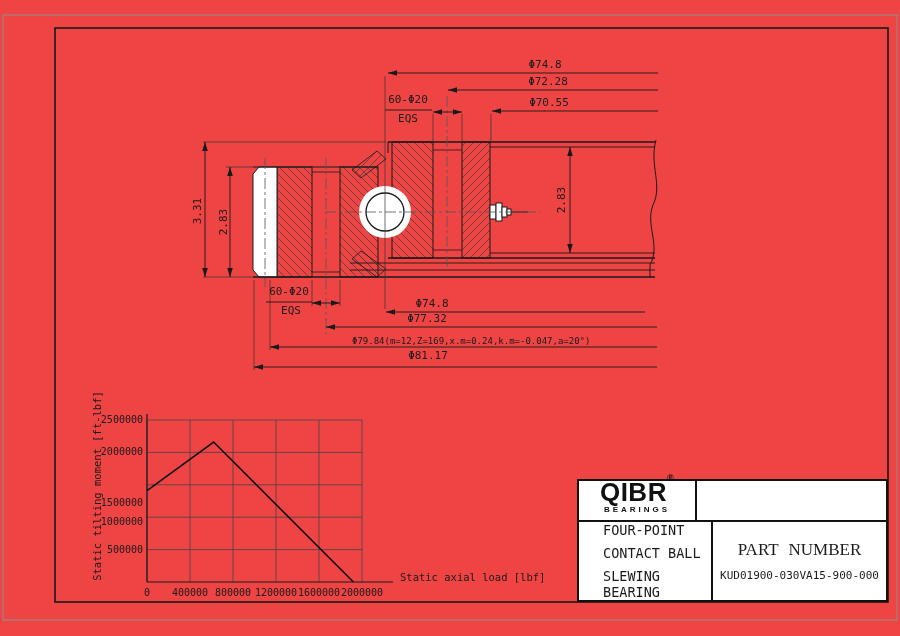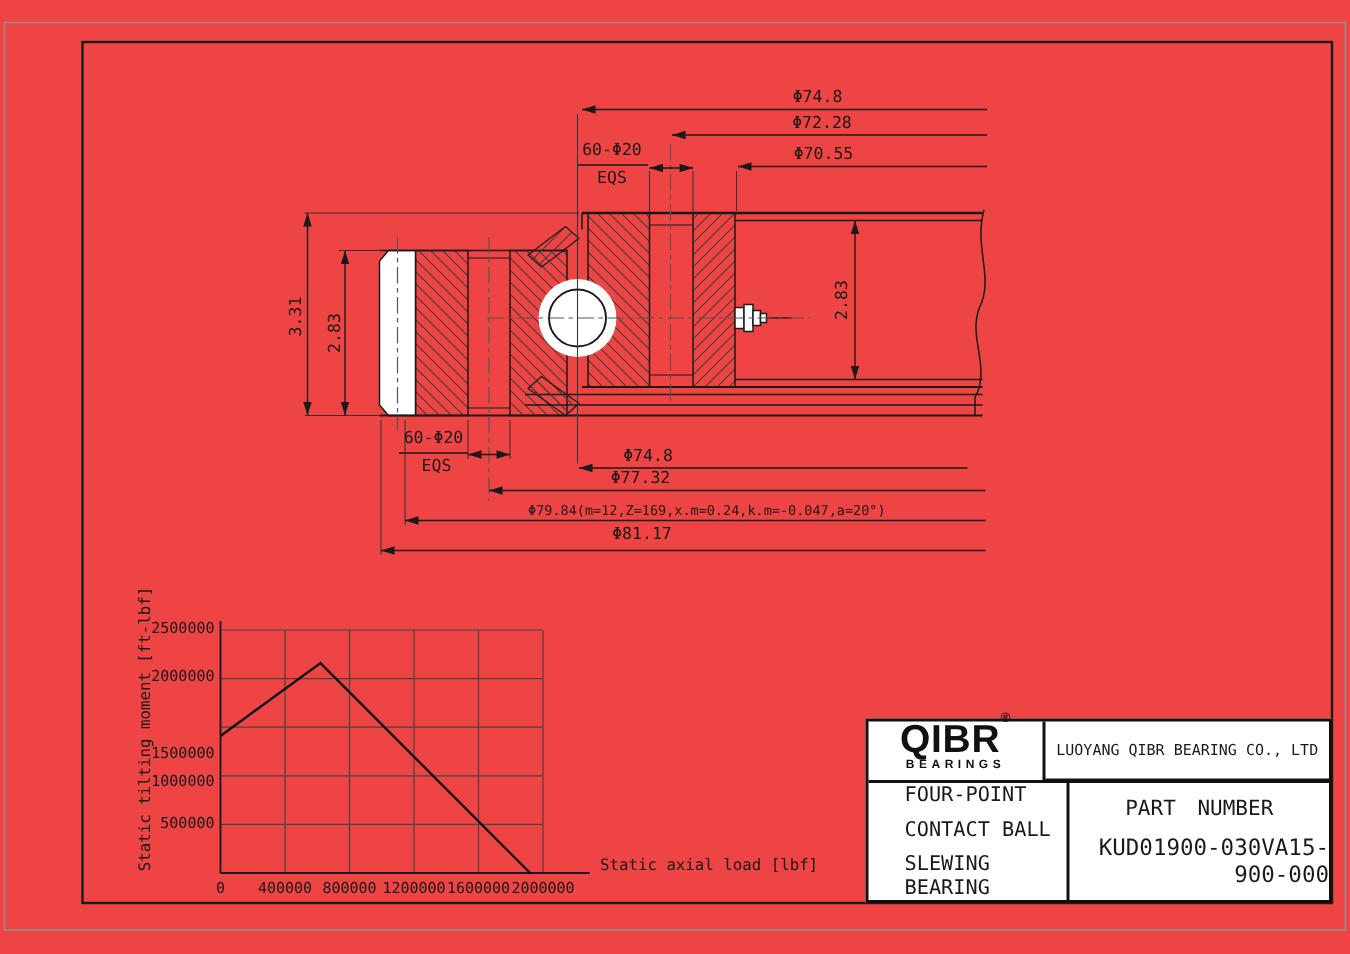--- a/index.html
+++ b/index.html
@@ -31,22 +31,22 @@
   .tb-company-cell{flex:1;display:flex;flex-direction:column;}
   .tb-company-name{flex:1.25;border-bottom:1px solid #111;display:flex;align-items:center;
                    justify-content:center;font-size:10px;}
   .tb-company-url{flex:1;display:flex;align-items:center;justify-content:center;font-size:10.5px;}
   .tb-row2{flex:1;display:flex;}
   .tb-product-cell{width:134px;border-right:2px solid #111;box-sizing:border-box;
                    display:flex;flex-direction:column;justify-content:center;
                    padding-left:24px;gap:7px;font-size:13.5px;}
   .tb-part-cell{flex:1;display:flex;flex-direction:column;align-items:center;
                 justify-content:center;gap:9px;}
-  .tb-part-label{font-size:14px;word-spacing:6px;}
-  .tb-part-number{font-size:15px;text-align:right;}
+  .tb-part-label{font-size:17px;word-spacing:6px;font-family:Liberation Serif, serif;}
+  .tb-part-number{font-size:11px;}
 </style>
 </head>
 <body>
 
 <div id="sheet">
 
   <svg id="geo" width="900" height="636" viewBox="0 0 900 636">
     <defs>
       <pattern id="hA" width="8" height="8" patternUnits="userSpaceOnUse">
         <path d="M-2,6 L2,10 M0,0 L8,8 M6,-2 L10,2" stroke="#3c3c3c" stroke-width="0.7"></path>
@@ -210,21 +210,20 @@
       </div>
   </div>
 
   <div id="tblock">
     <div class="tb-row1">
       <div class="tb-logo-cell">
         <div class="logo-main"><span>QIBR</span><span class="logo-reg">®</span></div>
         <div class="logo-sub">BEARINGS</div>
       </div>
       <div class="tb-company-cell">
-        <div class="tb-company-name">LUOYANG QIBR BEARING CO., LTD</div>
       </div>
     </div>
     <div class="tb-row2">
       <div class="tb-product-cell">
         <div>FOUR-POINT</div>
         <div>CONTACT BALL</div>
         <div>SLEWING BEARING</div>
       </div>
       <div class="tb-part-cell">
         <div class="tb-part-label">PART NUMBER</div>

